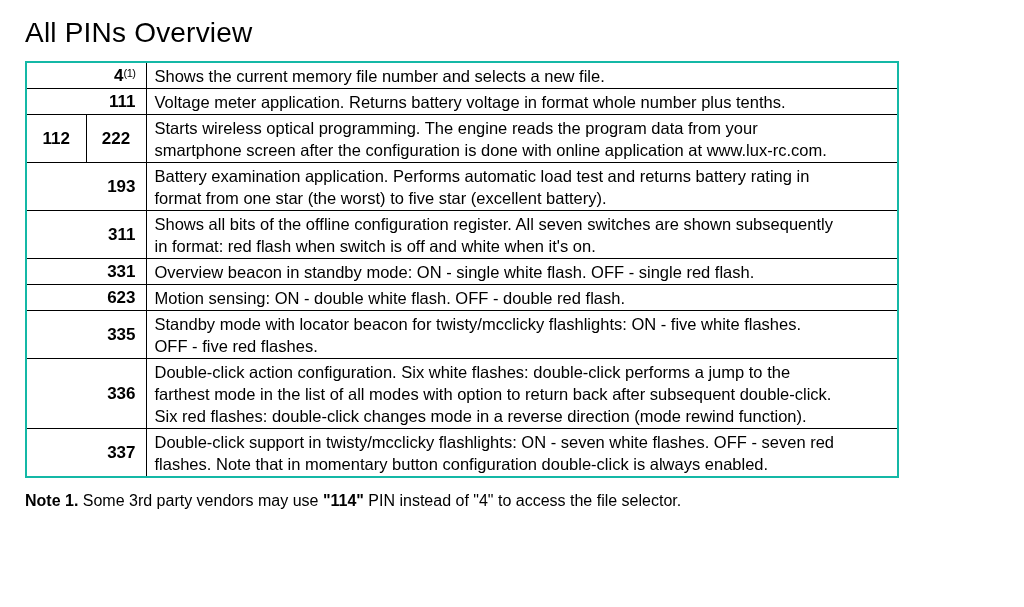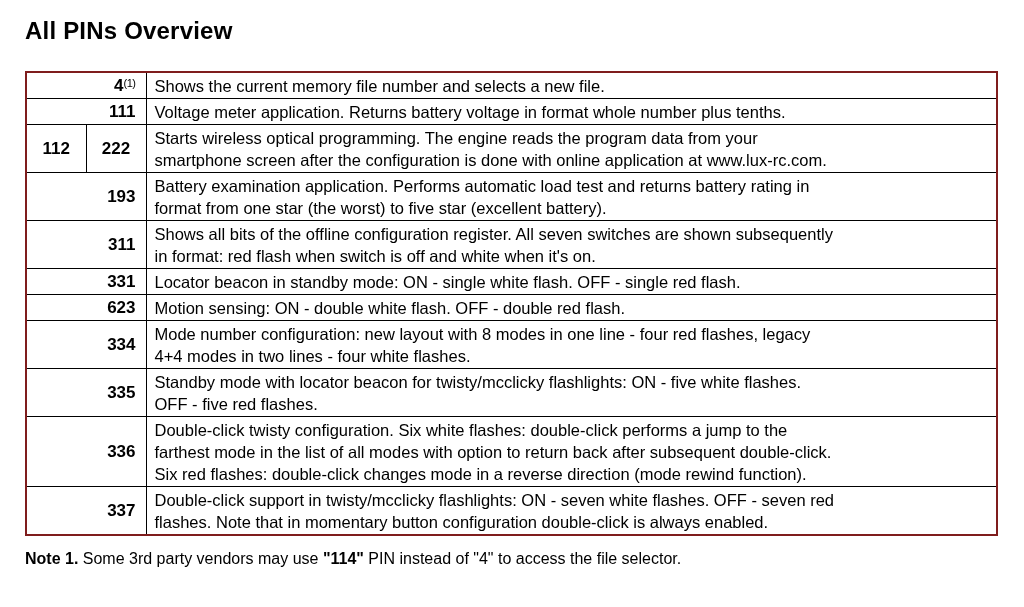--- a/index.html
+++ b/index.html
@@ -9,30 +9,30 @@
     height: 607px;
     font-family: "Liberation Sans", sans-serif;
     color: #000000;
     overflow: hidden;
     position: relative;
   }
   .page {
     padding: 17px 26px 0 25px;
   }
   .title {
-    font-size: 24px;
-    font-weight: bold;
-    margin-bottom: 26px;
+    font-size: 28px;
+    font-weight: normal;
+    margin-bottom: 12px;
     letter-spacing: 0.2px;
   }
   table.pins {
     border-collapse: collapse;
-    width: 973px;
+    width: 874px;
     table-layout: fixed;
-    border: 2px solid #7f1d1d;
+    border: 2px solid #14b8a6;
   }
   table.pins td {
     border: 1.4px solid #000;
   }
   col.c-pin { width: 60px; }
   td.pin {
     font-weight: bold;
     font-size: 17px;
     text-align: right;
     vertical-align: middle;
@@ -103,39 +103,34 @@
         <td class="desc">Battery examination application. Performs automatic load test and returns battery rating in
 format from one star (the worst) to five star (excellent battery).</td>
       </tr>
       <tr>
         <td class="pin" colspan="2">311</td>
         <td class="desc">Shows all bits of the offline configuration register. All seven switches are shown subsequently
 in format: red flash when switch is off and white when it's on.</td>
       </tr>
       <tr>
         <td class="pin" colspan="2">331</td>
-        <td class="desc">Locator beacon in standby mode: ON - single white flash. OFF - single red flash.</td>
+        <td class="desc">Overview beacon in standby mode: ON - single white flash. OFF - single red flash.</td>
       </tr>
       <tr>
         <td class="pin" colspan="2">623</td>
         <td class="desc">Motion sensing: ON - double white flash. OFF - double red flash.</td>
-      </tr>
-      <tr>
-        <td class="pin" colspan="2">334</td>
-        <td class="desc">Mode number configuration: new layout with 8 modes in one line - four red flashes, legacy
-4+4 modes in two lines - four white flashes.</td>
       </tr>
       <tr>
         <td class="pin" colspan="2">335</td>
         <td class="desc">Standby mode with locator beacon for twisty/mcclicky flashlights: ON - five white flashes.
 OFF - five red flashes.</td>
       </tr>
       <tr>
         <td class="pin" colspan="2">336</td>
-        <td class="desc">Double-click twisty configuration. Six white flashes: double-click performs a jump to the
+        <td class="desc">Double-click action configuration. Six white flashes: double-click performs a jump to the
 farthest mode in the list of all modes with option to return back after subsequent double-click.
 Six red flashes: double-click changes mode in a reverse direction (mode rewind function).</td>
       </tr>
       <tr>
         <td class="pin" colspan="2">337</td>
         <td class="desc">Double-click support in twisty/mcclicky flashlights: ON - seven white flashes. OFF - seven red
 flashes. Note that in momentary button configuration double-click is always enabled.</td>
       </tr>
     </tbody>
   </table>

